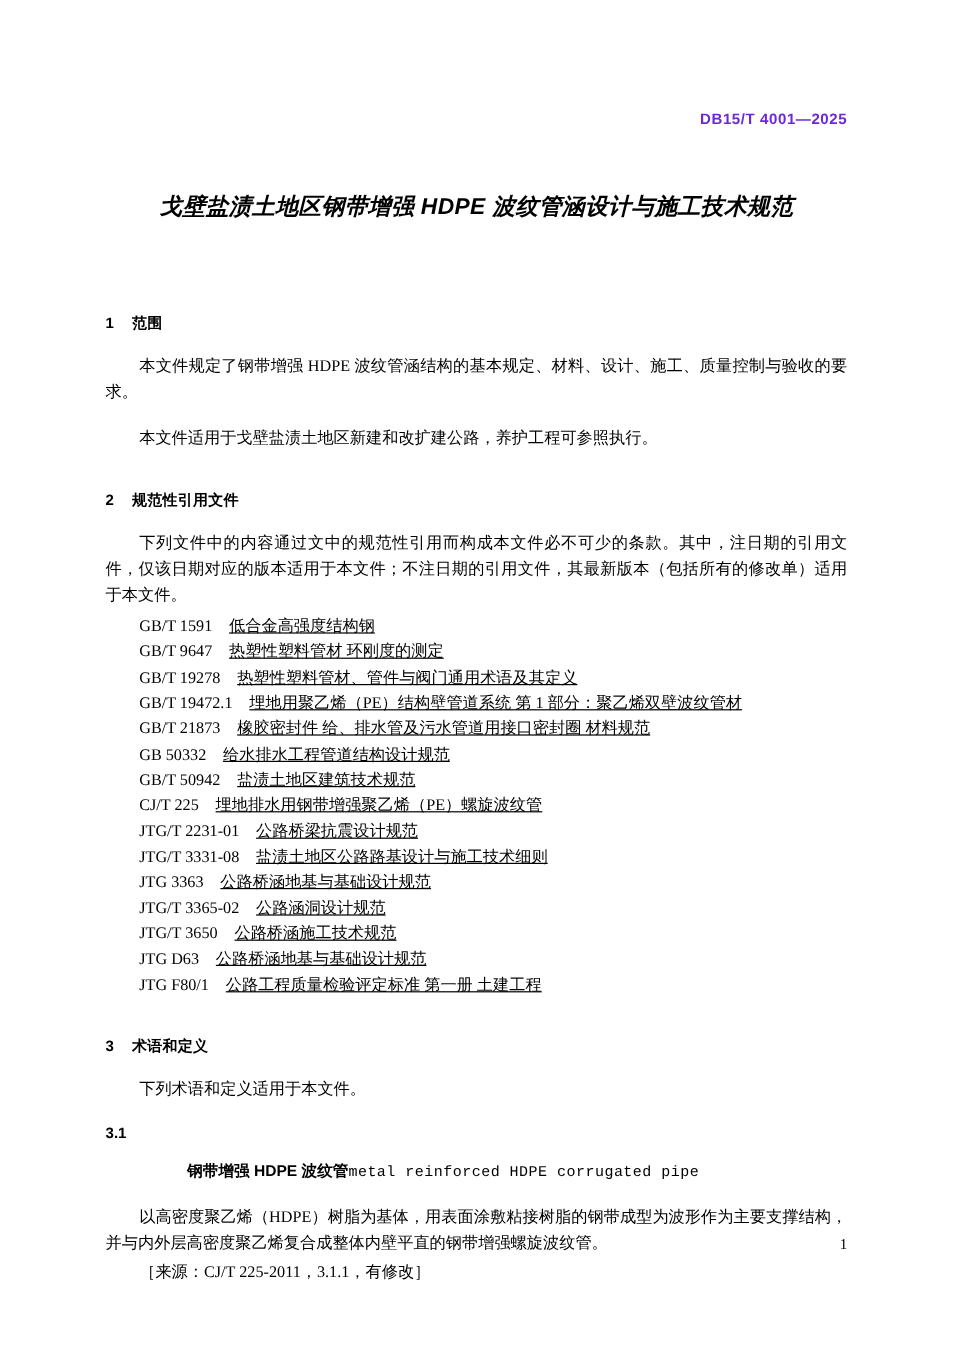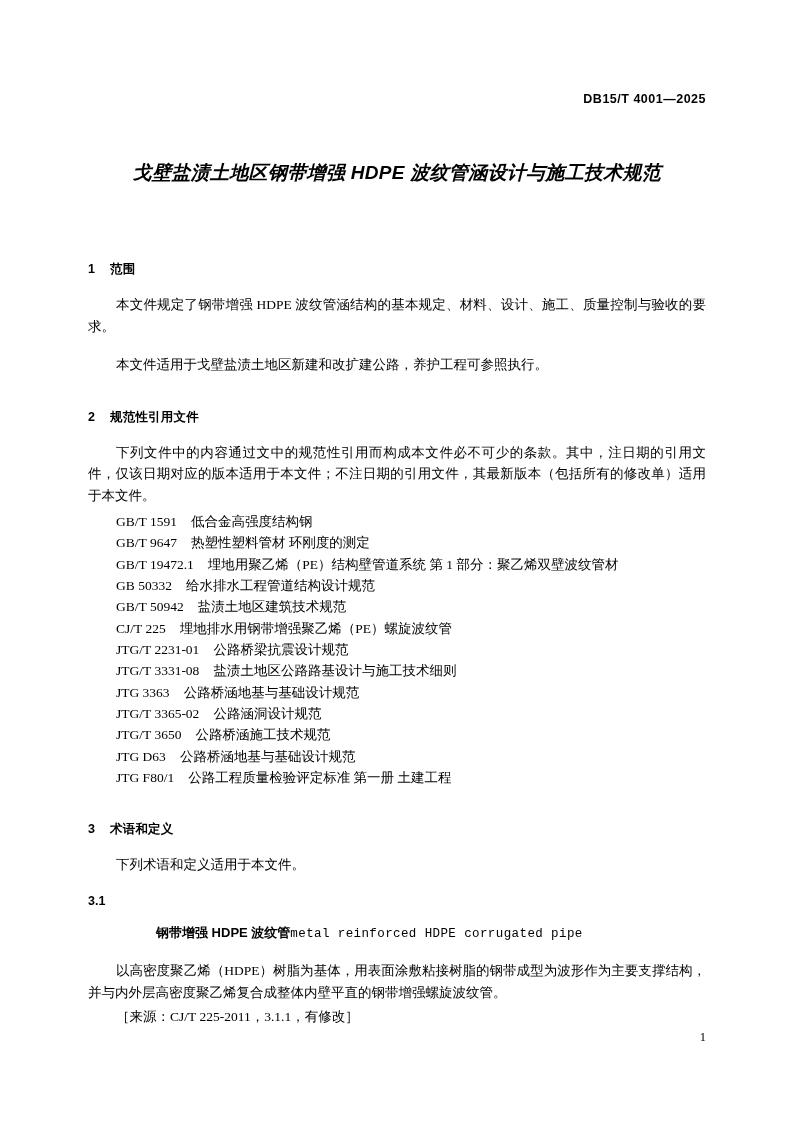--- a/index.html
+++ b/index.html
@@ -24,21 +24,21 @@
   }
   
   .header {
     position: absolute;
     top: 92px;
     right: 88px;
     font-family: "Liberation Sans", "DejaVu Sans", sans-serif;
     font-size: 12.5px;
     letter-spacing: 0.5px;
     font-weight: bold;
-    color: #000000;
+    color: #6d28d9;
   }
   
   .doc-title {
     position: absolute;
     top: 160px;
     left: 88px;
     width: 618px;
     text-align: center;
     font-family: "Liberation Sans", "DejaVu Sans", sans-serif;
     font-size: 19px;
@@ -75,20 +75,21 @@
     line-height: 1.62;
     margin: 16px 0 2px -30px;
     text-align: justify;
     text-justify: inter-ideograph;
     text-indent: 28px;
   }
   .ref-list {
     margin: 4px 0 0 -30px;
     padding: 0;
     list-style: none;
+    text-decoration: underline;
   }
   .ref-list li {
     font-size: 13.5px;
     line-height: 1.58;
     padding-left: 28px;
     white-space: nowrap;
   }
   .ref-code {
     display: inline-block;
   }
@@ -145,21 +146,23 @@
     <p class="para">本文件适用于戈壁盐渍土地区新建和改扩建公路，养护工程可参照执行。</p>
 
     <div class="sec-head">
       <span class="num">2</span><span>规范性引用文件</span>
     </div>
     <p class="para">下列文件中的内容通过文中的规范性引用而构成本文件必不可少的条款。其中，注日期的引用文件，仅该日期对应的版本适用于本文件；不注日期的引用文件，其最新版本（包括所有的修改单）适用于本文件。</p>
 
     <ul class="ref-list">
       <li><span class="ref-code">GB/T 1591</span><span class="ref-gap"></span><span>低合金高强度结构钢</span></li>
       <li><span class="ref-code">GB/T 9647</span><span class="ref-gap"></span><span>热塑性塑料管材  环刚度的测定</span></li>
+      <li><span class="ref-code">GB/T 19278</span><span class="ref-gap"></span><span>热塑性塑料管材、管件与阀门通用术语及其定义</span></li>
       <li><span class="ref-code">GB/T 19472.1</span><span class="ref-gap"></span><span>埋地用聚乙烯（PE）结构壁管道系统  第 1 部分：聚乙烯双壁波纹管材</span></li>
+      <li><span class="ref-code">GB/T   21873</span><span class="ref-gap"></span><span>橡胶密封件  给、排水管及污水管道用接口密封圈  材料规范</span></li>
       <li><span class="ref-code">GB 50332</span><span class="ref-gap"></span><span>给水排水工程管道结构设计规范</span></li>
       <li><span class="ref-code">GB/T 50942</span><span class="ref-gap"></span><span>盐渍土地区建筑技术规范</span></li>
       <li><span class="ref-code">CJ/T 225</span><span class="ref-gap"></span><span>埋地排水用钢带增强聚乙烯（PE）螺旋波纹管</span></li>
       <li><span class="ref-code">JTG/T 2231-01</span><span class="ref-gap"></span><span>公路桥梁抗震设计规范</span></li>
       <li><span class="ref-code">JTG/T 3331-08</span><span class="ref-gap"></span><span>盐渍土地区公路路基设计与施工技术细则</span></li>
       <li><span class="ref-code">JTG 3363</span><span class="ref-gap"></span><span>公路桥涵地基与基础设计规范</span></li>
       <li><span class="ref-code">JTG/T 3365-02</span><span class="ref-gap"></span><span>公路涵洞设计规范</span></li>
       <li><span class="ref-code">JTG/T 3650</span><span class="ref-gap"></span><span>公路桥涵施工技术规范</span></li>
       <li><span class="ref-code">JTG D63</span><span class="ref-gap"></span><span>公路桥涵地基与基础设计规范</span></li>
       <li><span class="ref-code">JTG F80/1</span><span class="ref-gap"></span><span>公路工程质量检验评定标准  第一册  土建工程</span></li>

